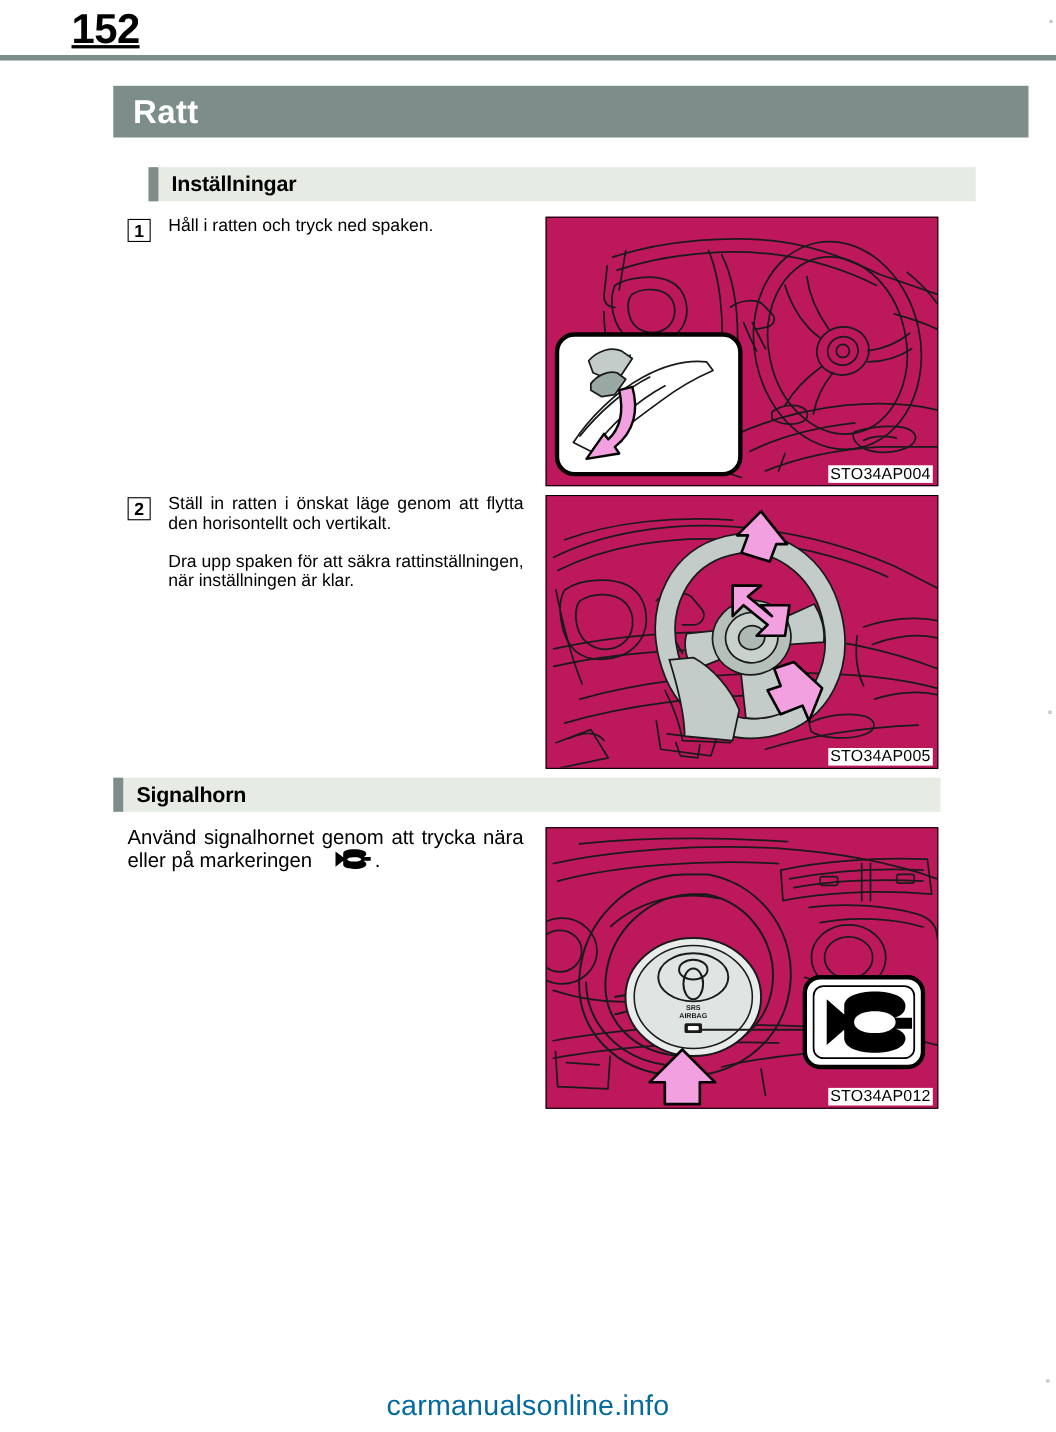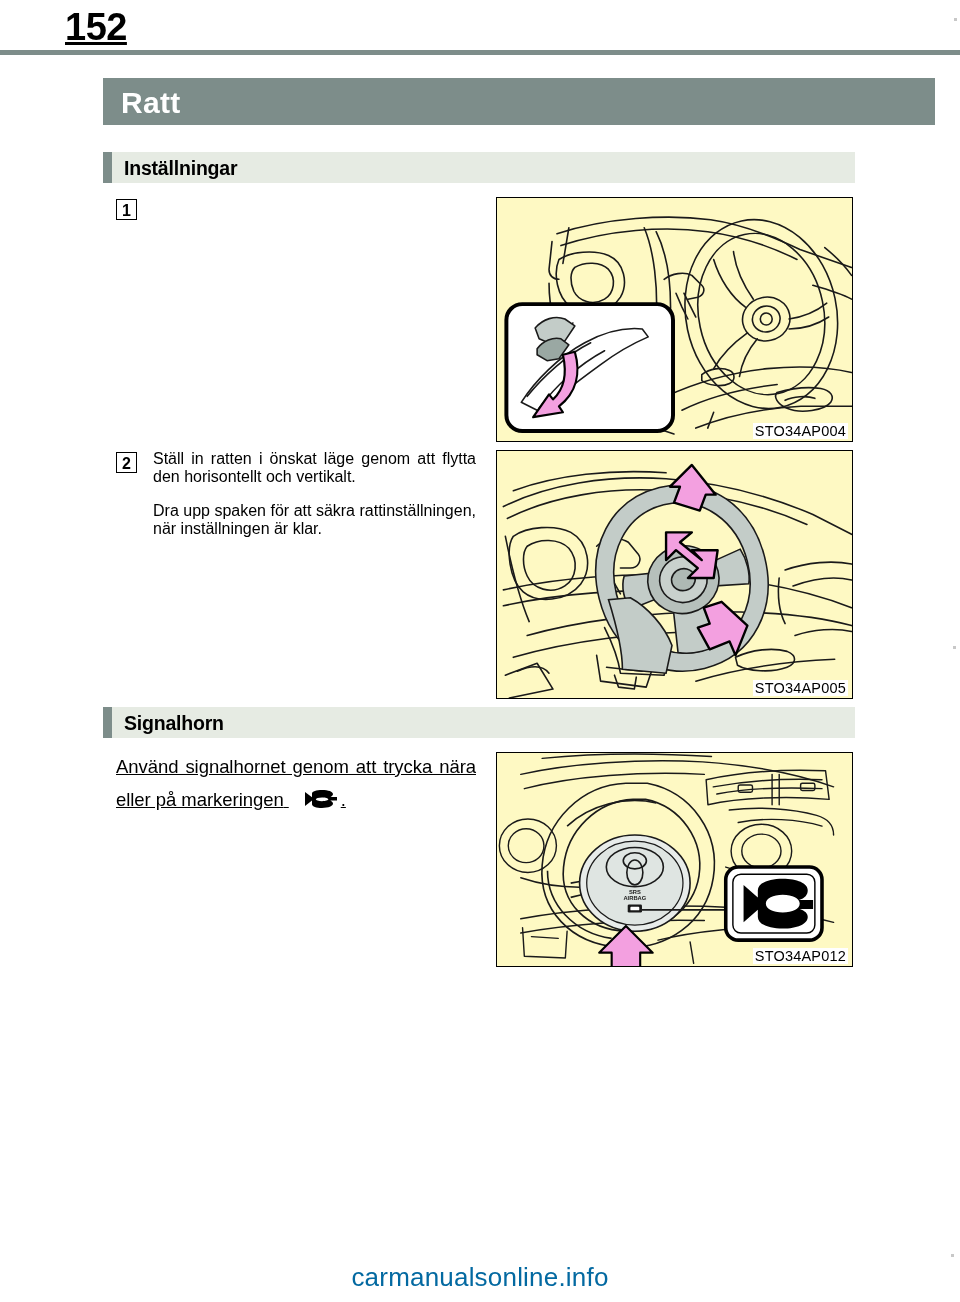--- a/index.html
+++ b/index.html
@@ -78,21 +78,21 @@
     width: 9px; height: 31px;
     background: #7d8d8a;
   }
   .subhead-text {
     position: absolute;
     left: 21px; top: 5px;
     font-size: 19.5px;
     font-weight: bold;
     letter-spacing: -0.2px;
   }
-  #subhead-settings { top: 152px; }
+  #subhead-settings { top: 152px; margin-left: 32px; }
   #subhead-horn     { top: 707px; }
   .step {
     position: absolute;
     width: 352px;
   }
   .step-num {
     position: absolute;
     left: 0; top: 2px;
     width: 21px;
     height: 21px;
@@ -113,44 +113,43 @@
 
   #step-1 { left: 116px; top: 197px; width: 360px; }
   #step-2 { left: 116px; top: 450px; width: 360px; }
 
   .plain-para {
     position: absolute;
     left: 116px;
     top: 750px;
     width: 360px;
     font-size: 18.5px;
-    line-height: 33px;
+    line-height: 21px;
     text-align: justify;
     text-justify: inter-word;
     letter-spacing: -0.05px;
-    text-decoration: underline;
   }
   .inline-horn {
     display: inline-block;
     vertical-align: -3px;
     margin-left: 14px;
     margin-right: 2px;
   }
 
   
   .figure {
     position: absolute;
     border: 1.6px solid #000;
-    background: #fef9c3;
+    background: #be185d;
     box-sizing: border-box;
     overflow: hidden;
   }
   #figure-1 { left: 496px; top: 197px; width: 357px; height: 245px; }
   #figure-2 { left: 496px; top: 450px; width: 357px; height: 249px; }
-  #figure-3 { left: 496px; top: 752px; width: 357px; height: 215px; }
+  #figure-3 { left: 496px; top: 752px; width: 357px; height: 256px; }
 
   .fig-caption {
     position: absolute;
     right: 4px;
     bottom: 2px;
     font-size: 14.5px;
     letter-spacing: 0.2px;
     background: #ffffff;
     padding: 0 2px;
   }
@@ -188,20 +187,23 @@
 <div class="title-band">
   <div class="title-band-text">Ratt</div>
 </div>
 
 <div class="subhead" id="subhead-settings">
   <div class="subhead-text">Inställningar</div>
 </div>
 
 <div class="step" id="step-1">
   <div class="step-num">1</div>
+  <div class="step-body">
+    <p>Håll i ratten och tryck ned spaken.</p>
+  </div>
 </div>
 
 <div class="step" id="step-2">
   <div class="step-num">2</div>
   <div class="step-body">
     <p>Ställ in ratten i önskat läge genom att flytta den horisontellt och vertikalt.</p>
     <p>Dra upp spaken för att säkra rattinställningen, när inställningen är klar.</p>
   </div>
 </div>
 

